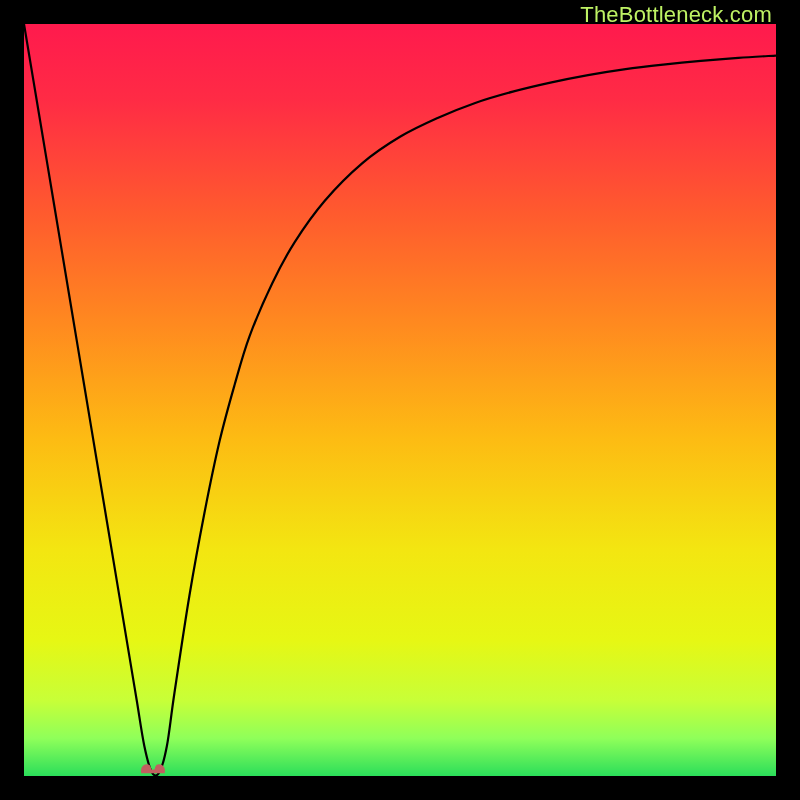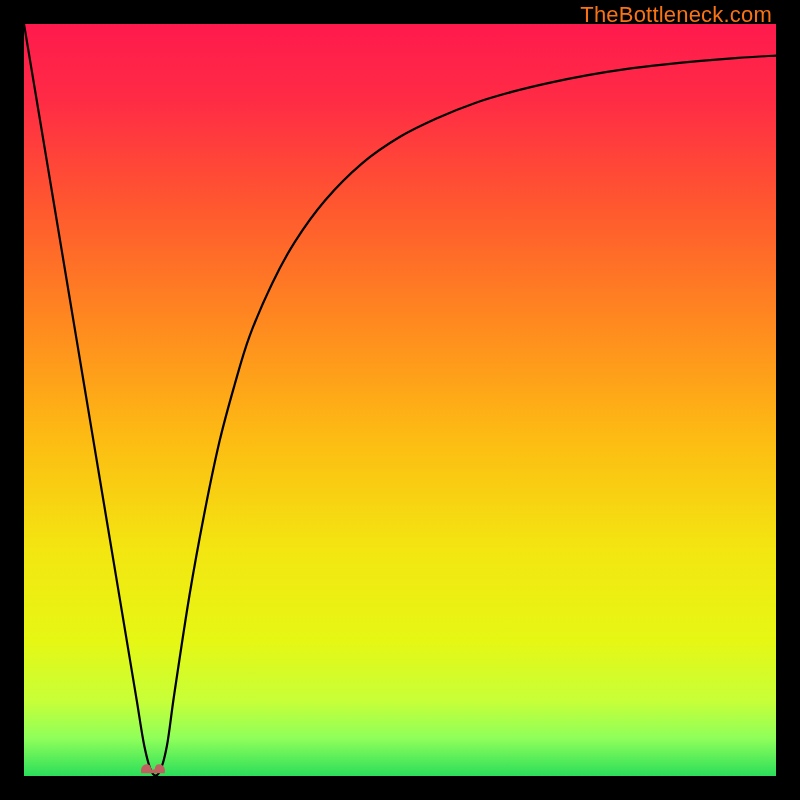--- a/index.html
+++ b/index.html
@@ -24,21 +24,21 @@
     top: 0;
     width: 752px;
     height: 752px;
   }
   .attribution {
     position: absolute;
     top: 2px;
     right: 28px;
     font-family: Arial, Helvetica, sans-serif;
     font-size: 22px;
-    color: #f97316;
+    color: #bef264;
     letter-spacing: 0.2px;
     margin-left: 32px;
   }
 </style>
 </head>
 <body>
 
 <div class="frame">
   <svg class="plot" viewBox="0 0 752 752" preserveAspectRatio="none">
     <defs>

